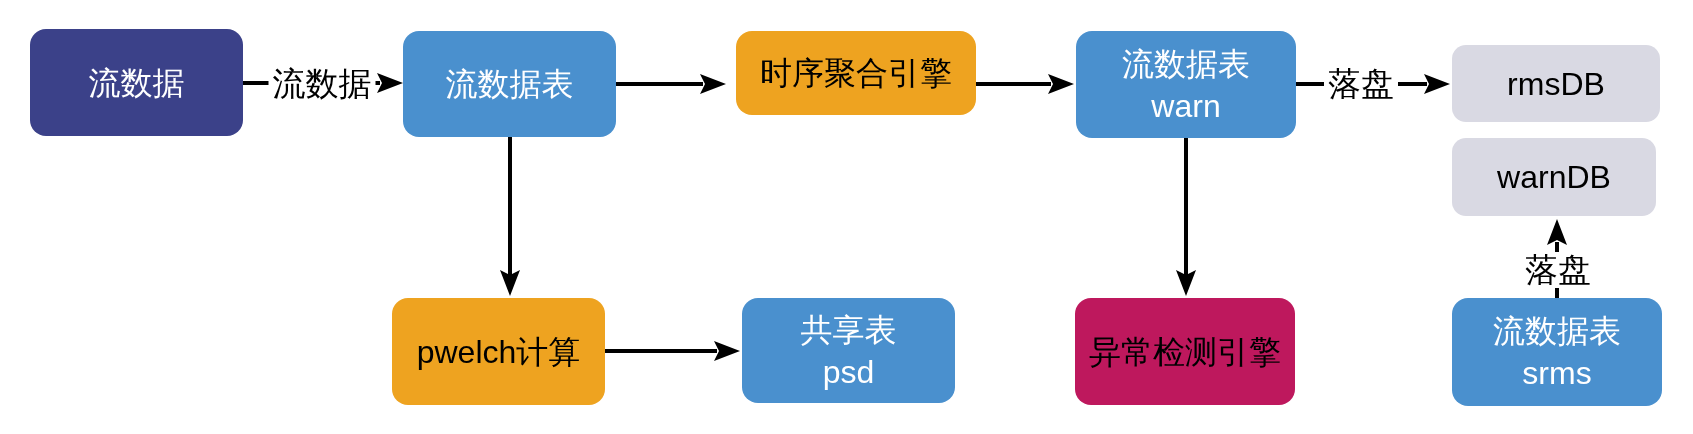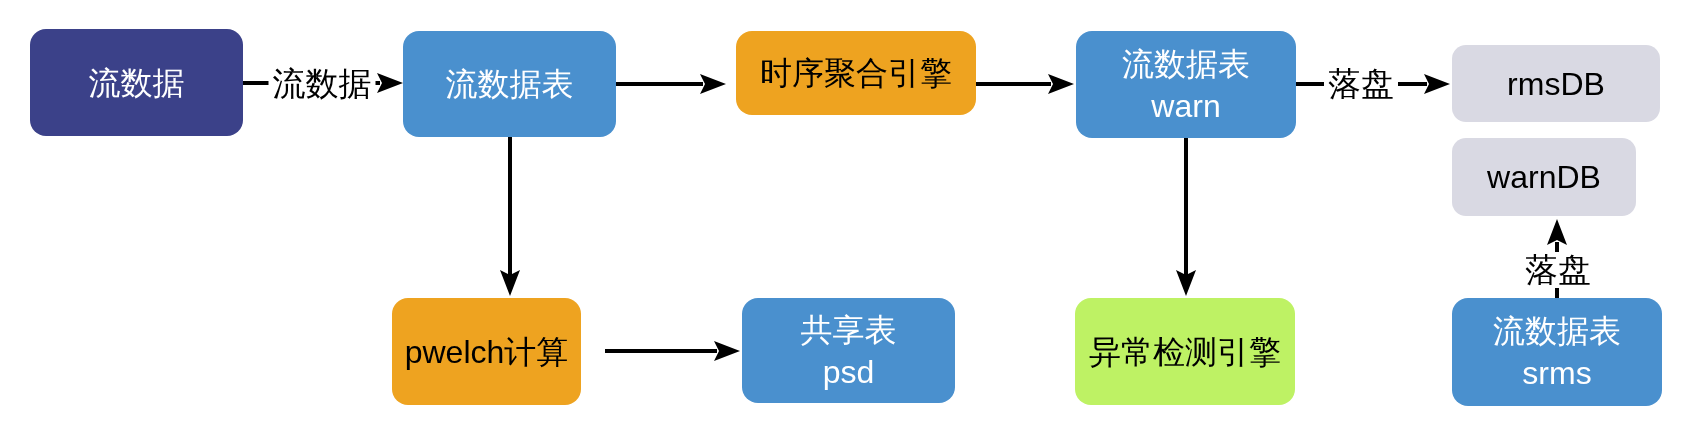--- a/index.html
+++ b/index.html
@@ -113,34 +113,34 @@
 
   <div class="node stream" style="left: 1076px; top: 31px; width: 220px; height: 107px; background-color: rgb(74, 144, 206); color: rgb(255, 255, 255);">
     <span>流数据表</span>
     <span>warn</span>
   </div>
 
   <div class="node db" style="left: 1452px; top: 45px; width: 208px; height: 77px; background-color: rgb(217, 217, 227); color: rgb(0, 0, 0);">
     <span>rmsDB</span>
   </div>
 
-  <div class="node db" style="left: 1452px; top: 138px; width: 184px; height: 78px; background-color: rgb(217, 217, 227); color: rgb(0, 0, 0);">
+  <div class="node db" style="left: 1452px; top: 138px; width: 204px; height: 78px; background-color: rgb(217, 217, 227); color: rgb(0, 0, 0);">
     <span>warnDB</span>
   </div>
 
-  <div class="node engine" style="left: 392px; top: 298px; width: 189px; height: 107px; background-color: rgb(238, 163, 32); color: rgb(0, 0, 0);">
+  <div class="node engine" style="left: 392px; top: 298px; width: 213px; height: 107px; background-color: rgb(238, 163, 32); color: rgb(0, 0, 0);">
     <span>pwelch计算</span>
   </div>
 
   <div class="node stream" style="left: 742px; top: 298px; width: 213px; height: 105px; background-color: rgb(74, 144, 206); color: rgb(255, 255, 255);">
     <span>共享表</span>
     <span>psd</span>
   </div>
 
-  <div class="node engine" style="left: 1075px; top: 298px; width: 220px; height: 107px; background-color: #bef264; color: rgb(0, 0, 0);">
+  <div class="node engine" style="left: 1075px; top: 298px; width: 220px; height: 107px; background-color: #be185d; color: rgb(0, 0, 0);">
     <span>异常检测引擎</span>
   </div>
 
   <div class="node stream" style="left: 1452px; top: 298px; width: 210px; height: 108px; background-color: rgb(74, 144, 206); color: rgb(255, 255, 255);">
     <span>流数据表</span>
     <span>srms</span>
   </div>
 
   <div class="edge-label" style="left:322px; top:84px;">流数据</div>
 

